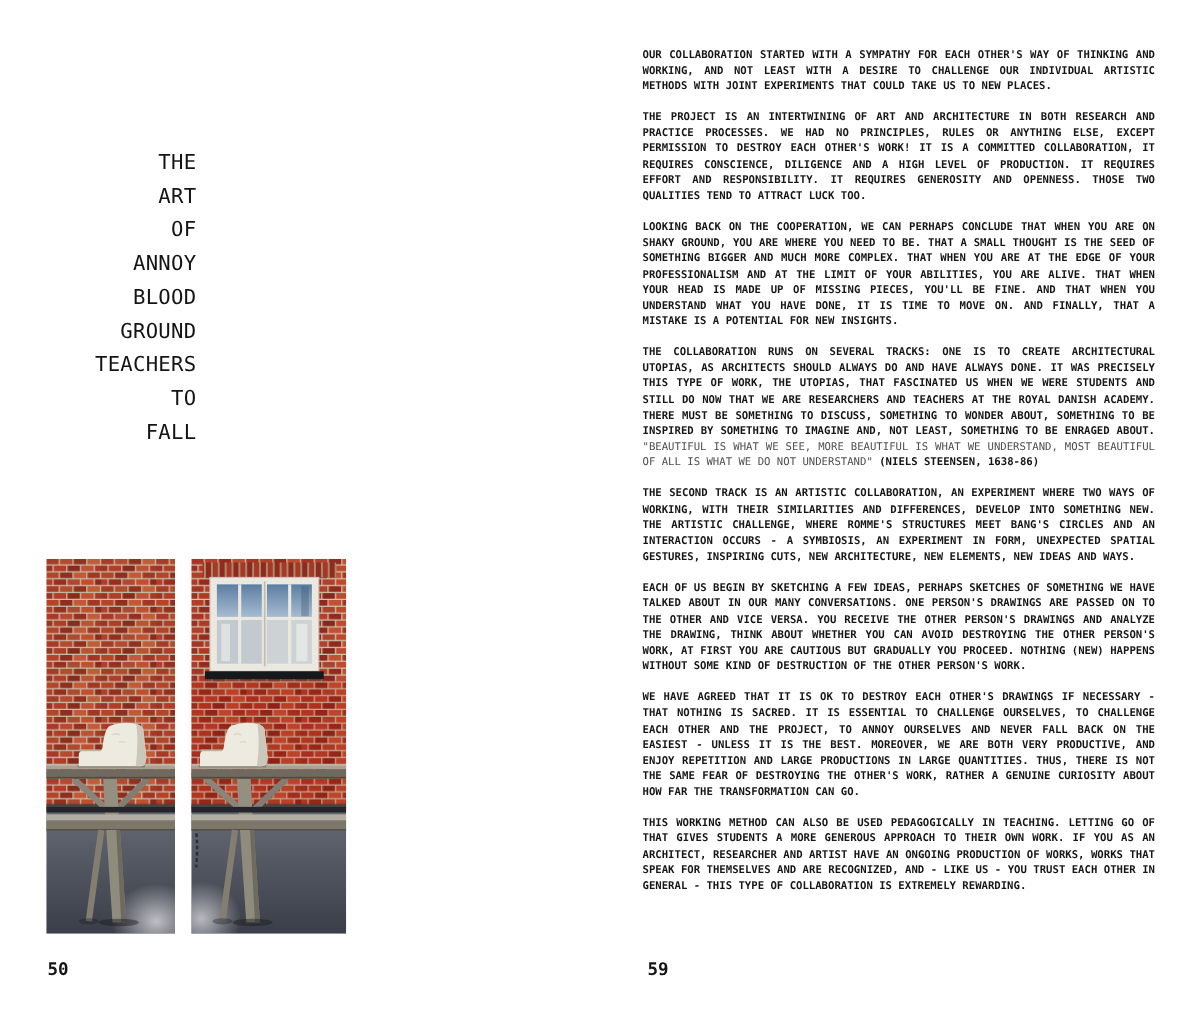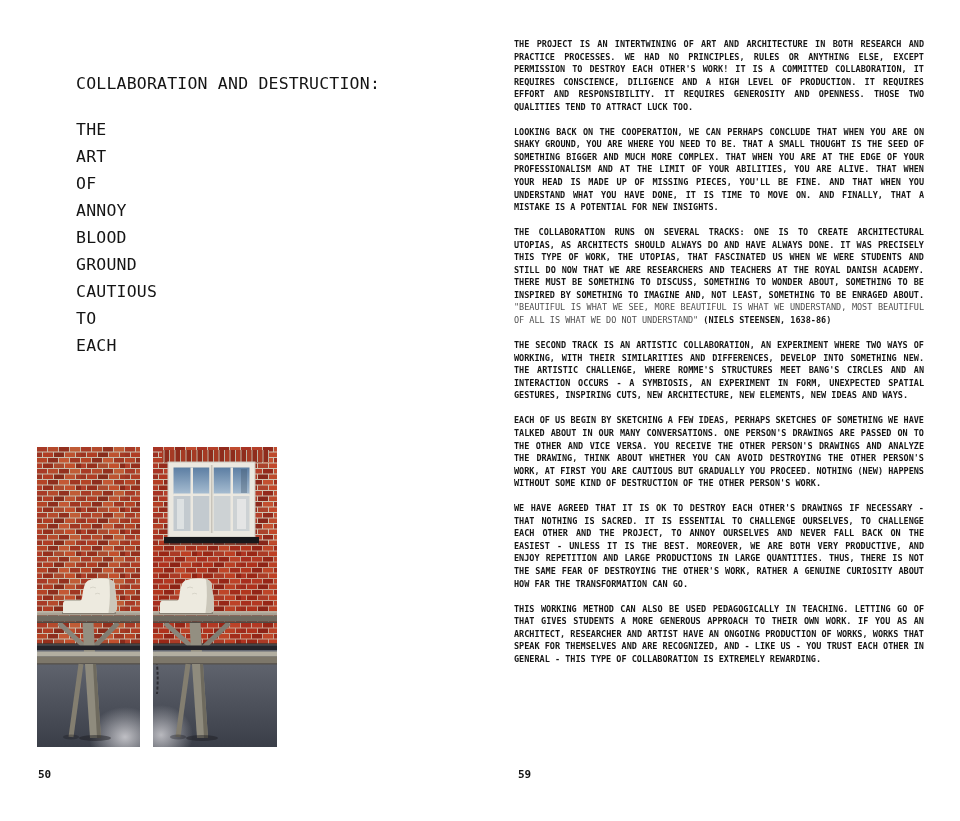--- a/index.html
+++ b/index.html
@@ -1,51 +1,50 @@
 <!DOCTYPE html>
 <html><head>
 <meta charset="utf-8">
 <style>
   html,body{margin:0;padding:0;background:#ffffff;}
   #spread{position:relative;width:960px;height:821px;background:#ffffff;overflow:hidden;
           font-family:"DejaVu Sans Mono","Liberation Mono",monospace;color:#141414;}
   .title{position:absolute;left:76px;top:74px;font-size:16.5px;font-weight:500;
          letter-spacing:.2px;white-space:nowrap;}
   .words{position:absolute;left:76px;top:116px;font-size:16.5px;font-weight:500;
-         line-height:27px;letter-spacing:.2px;}
+         line-height:27px;letter-spacing:.2px;text-align:right;}
   .words div{height:27px;}
   .photo{position:absolute;top:447px;display:block;}
   #photo-1{left:37px;}
   #photo-2{left:153px;}
-  .pagenum{position:absolute;top:768px;font-size:11px;font-weight:bold;}
+  .pagenum{position:absolute;top:768px;font-size:14px;font-weight:bold;}
   #pn-left{left:38px;}
   #pn-right{left:518px;}
   .bodycol{position:absolute;left:514px;top:38px;width:410px;font-size:8.5px;
            font-weight:bold;line-height:12.55px;text-align:justify;color:#161616;}
   .bodycol p{margin:0 0 12.55px 0;}
   .quote-light{font-weight:normal;color:#4f4f4f;}
   .attr{font-weight:bold;color:#141414;}
 </style>
 </head>
 <body>
 
 <div id="spread">
 
-  <div class="title">COLLABORATION AND DESTRUCTION:</div>
 
   <div class="words">
     <div>THE</div>
     <div>ART</div>
     <div>OF</div>
     <div>ANNOY</div>
     <div>BLOOD</div>
     <div>GROUND</div>
-    <div>CAUTIOUS</div>
+    <div>TEACHERS</div>
     <div>TO</div>
-    <div>EACH</div>
+    <div>FALL</div>
   </div>
 
   <svg id="photo-1" class="photo" width="103" height="300" viewBox="0 0 103 300">
     <defs>
       <pattern id="bkL" width="44" height="22" patternUnits="userSpaceOnUse">
         <rect width="44" height="22" fill="#c9bead"></rect>
         <rect x="0" y="0" width="10" height="4.5" fill="#a83a26"></rect>
           <rect x="11" y="0" width="10" height="4.5" fill="#b54a2c"></rect>
           <rect x="22" y="0" width="10" height="4.5" fill="#93301e"></rect>
           <rect x="33" y="0" width="10" height="4.5" fill="#c05c36"></rect>
@@ -202,20 +201,21 @@
       <polygon points="39,217 50,217 55,291 44,291" fill="#8f8b7d"></polygon>
       <polygon points="50,217 55,291 51,291 47,217" fill="#6e6a5e"></polygon>
       <ellipse cx="49" cy="291" rx="16" ry="3" fill="#1a1a20" opacity="0.45"></ellipse>
       <ellipse cx="25" cy="290" rx="8" ry="2.5" fill="#1a1a20" opacity="0.35"></ellipse>
     </g>
   </svg>
 
   <div class="pagenum" id="pn-left">50</div>
 
   <div class="bodycol">
+    <p><span>OUR COLLABORATION STARTED WITH A SYMPATHY FOR EACH OTHER'S WAY OF THINKING AND WORKING, AND NOT LEAST WITH A DESIRE TO CHALLENGE OUR INDIVIDUAL ARTISTIC METHODS WITH JOINT EXPERIMENTS THAT COULD TAKE US TO NEW PLACES.</span></p>
     <p><span>THE PROJECT IS AN INTERTWINING OF ART AND ARCHITECTURE IN BOTH RESEARCH AND PRACTICE PROCESSES. WE HAD NO PRINCIPLES, RULES OR ANYTHING ELSE, EXCEPT PERMISSION TO DESTROY EACH OTHER'S WORK! IT IS A COMMITTED COLLABORATION, IT REQUIRES CONSCIENCE, DILIGENCE AND A HIGH LEVEL OF PRODUCTION. IT REQUIRES EFFORT AND RESPONSIBILITY. IT REQUIRES GENEROSITY AND OPENNESS. THOSE TWO QUALITIES TEND TO ATTRACT LUCK TOO.</span></p>
     <p><span>LOOKING BACK ON THE COOPERATION, WE CAN PERHAPS CONCLUDE THAT WHEN YOU ARE ON SHAKY GROUND, YOU ARE WHERE YOU NEED TO BE. THAT A SMALL THOUGHT IS THE SEED OF SOMETHING BIGGER AND MUCH MORE COMPLEX. THAT WHEN YOU ARE AT THE EDGE OF YOUR PROFESSIONALISM AND AT THE LIMIT OF YOUR ABILITIES, YOU ARE ALIVE. THAT WHEN YOUR HEAD IS MADE UP OF MISSING PIECES, YOU'LL BE FINE. AND THAT WHEN YOU UNDERSTAND WHAT YOU HAVE DONE, IT IS TIME TO MOVE ON. AND FINALLY, THAT A MISTAKE IS A POTENTIAL FOR NEW INSIGHTS.</span></p>
     <p><span>THE COLLABORATION RUNS ON SEVERAL TRACKS: ONE IS TO CREATE ARCHITECTURAL UTOPIAS, AS ARCHITECTS SHOULD ALWAYS DO AND HAVE ALWAYS DONE. IT WAS PRECISELY THIS TYPE OF WORK, THE UTOPIAS, THAT FASCINATED US WHEN WE WERE STUDENTS AND STILL DO NOW THAT WE ARE RESEARCHERS AND TEACHERS AT THE ROYAL DANISH ACADEMY. THERE MUST BE SOMETHING TO DISCUSS, SOMETHING TO WONDER ABOUT, SOMETHING TO BE INSPIRED BY SOMETHING TO IMAGINE AND, NOT LEAST, SOMETHING TO BE ENRAGED ABOUT. </span><span class="quote-light">"BEAUTIFUL IS WHAT WE SEE, MORE BEAUTIFUL IS WHAT WE UNDERSTAND, MOST BEAUTIFUL OF ALL IS WHAT WE DO NOT UNDERSTAND" </span><span class="attr">(NIELS STEENSEN, 1638-86)</span></p>
     <p><span>THE SECOND TRACK IS AN ARTISTIC COLLABORATION, AN EXPERIMENT WHERE TWO WAYS OF WORKING, WITH THEIR SIMILARITIES AND DIFFERENCES, DEVELOP INTO SOMETHING NEW. THE ARTISTIC CHALLENGE, WHERE ROMME'S STRUCTURES MEET BANG'S CIRCLES AND AN INTERACTION OCCURS - A SYMBIOSIS, AN EXPERIMENT IN FORM, UNEXPECTED SPATIAL GESTURES, INSPIRING CUTS, NEW ARCHITECTURE, NEW ELEMENTS, NEW IDEAS AND WAYS.</span></p>
     <p><span>EACH OF US BEGIN BY SKETCHING A FEW IDEAS, PERHAPS SKETCHES OF SOMETHING WE HAVE TALKED ABOUT IN OUR MANY CONVERSATIONS. ONE PERSON'S DRAWINGS ARE PASSED ON TO THE OTHER AND VICE VERSA. YOU RECEIVE THE OTHER PERSON'S DRAWINGS AND ANALYZE THE DRAWING, THINK ABOUT WHETHER YOU CAN AVOID DESTROYING THE OTHER PERSON'S WORK, AT FIRST YOU ARE CAUTIOUS BUT GRADUALLY YOU PROCEED. NOTHING (NEW) HAPPENS WITHOUT SOME KIND OF DESTRUCTION OF THE OTHER PERSON'S WORK.</span></p>
     <p><span>WE HAVE AGREED THAT IT IS OK TO DESTROY EACH OTHER'S DRAWINGS IF NECESSARY - THAT NOTHING IS SACRED. IT IS ESSENTIAL TO CHALLENGE OURSELVES, TO CHALLENGE EACH OTHER AND THE PROJECT, TO ANNOY OURSELVES AND NEVER FALL BACK ON THE EASIEST - UNLESS IT IS THE BEST. MOREOVER, WE ARE BOTH VERY PRODUCTIVE, AND ENJOY REPETITION AND LARGE PRODUCTIONS IN LARGE QUANTITIES. THUS, THERE IS NOT THE SAME FEAR OF DESTROYING THE OTHER'S WORK, RATHER A GENUINE CURIOSITY ABOUT HOW FAR THE TRANSFORMATION CAN GO.</span></p>
     <p><span>THIS WORKING METHOD CAN ALSO BE USED PEDAGOGICALLY IN TEACHING. LETTING GO OF THAT GIVES STUDENTS A MORE GENEROUS APPROACH TO THEIR OWN WORK. IF YOU AS AN ARCHITECT, RESEARCHER AND ARTIST HAVE AN ONGOING PRODUCTION OF WORKS, WORKS THAT SPEAK FOR THEMSELVES AND ARE RECOGNIZED, AND - LIKE US - YOU TRUST EACH OTHER IN GENERAL - THIS TYPE OF COLLABORATION IS EXTREMELY REWARDING.</span></p>
   </div>
 
   <div class="pagenum" id="pn-right">59</div>

